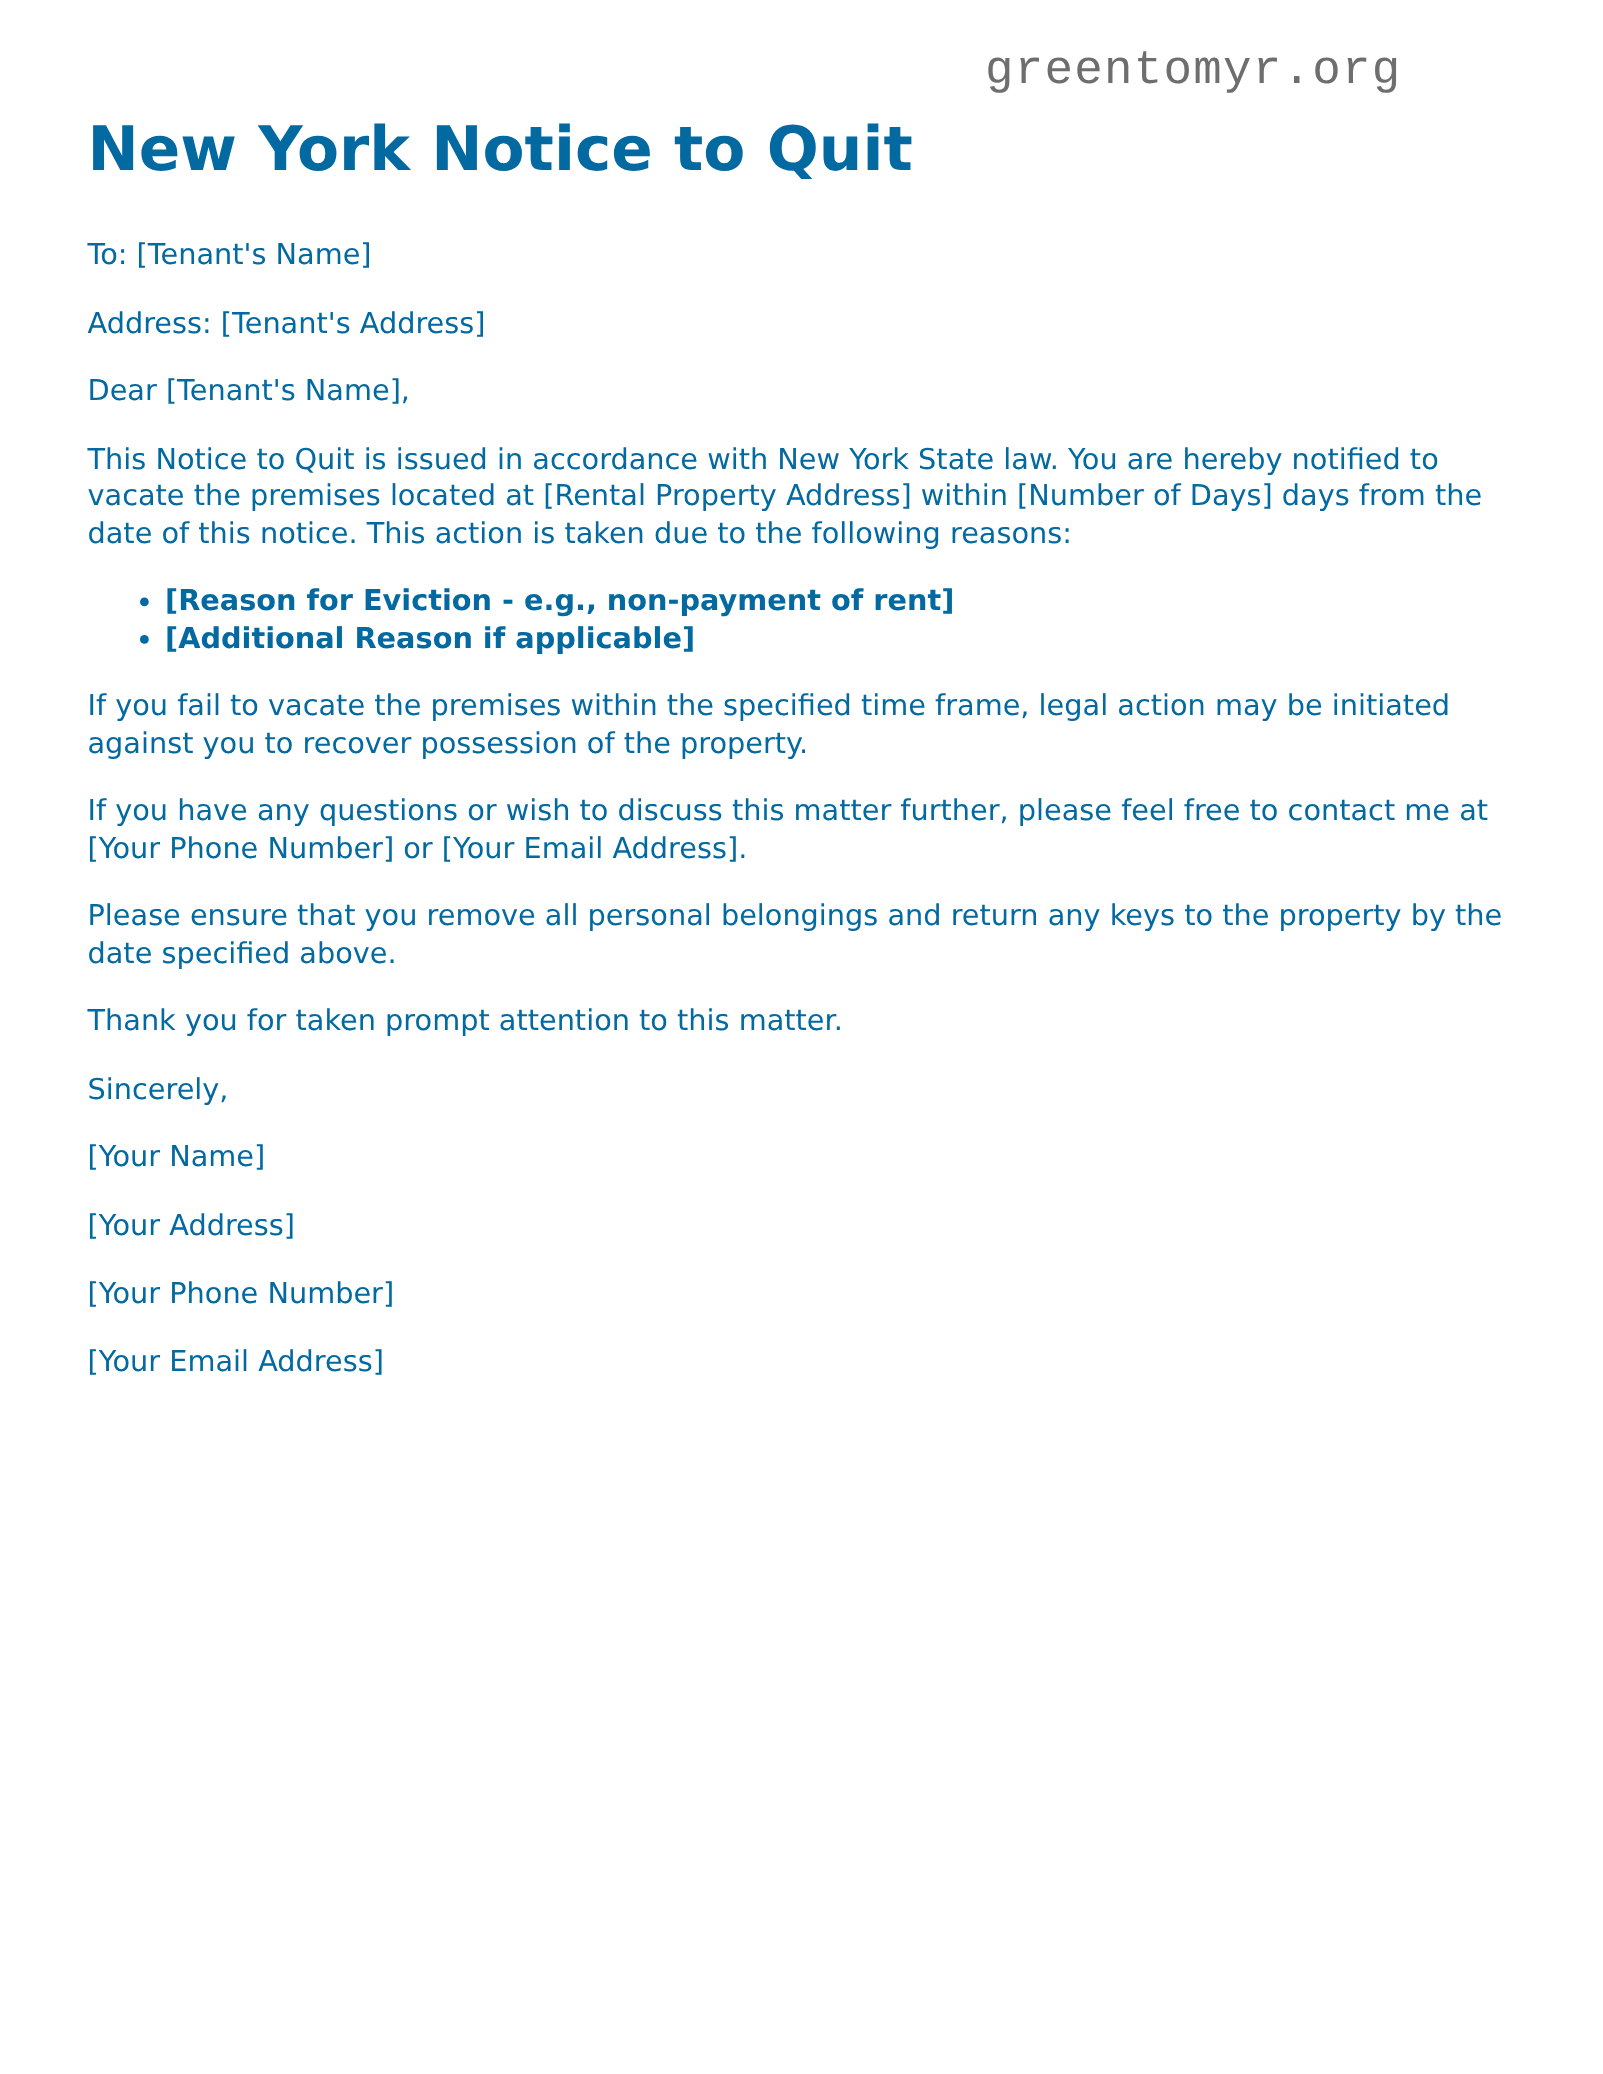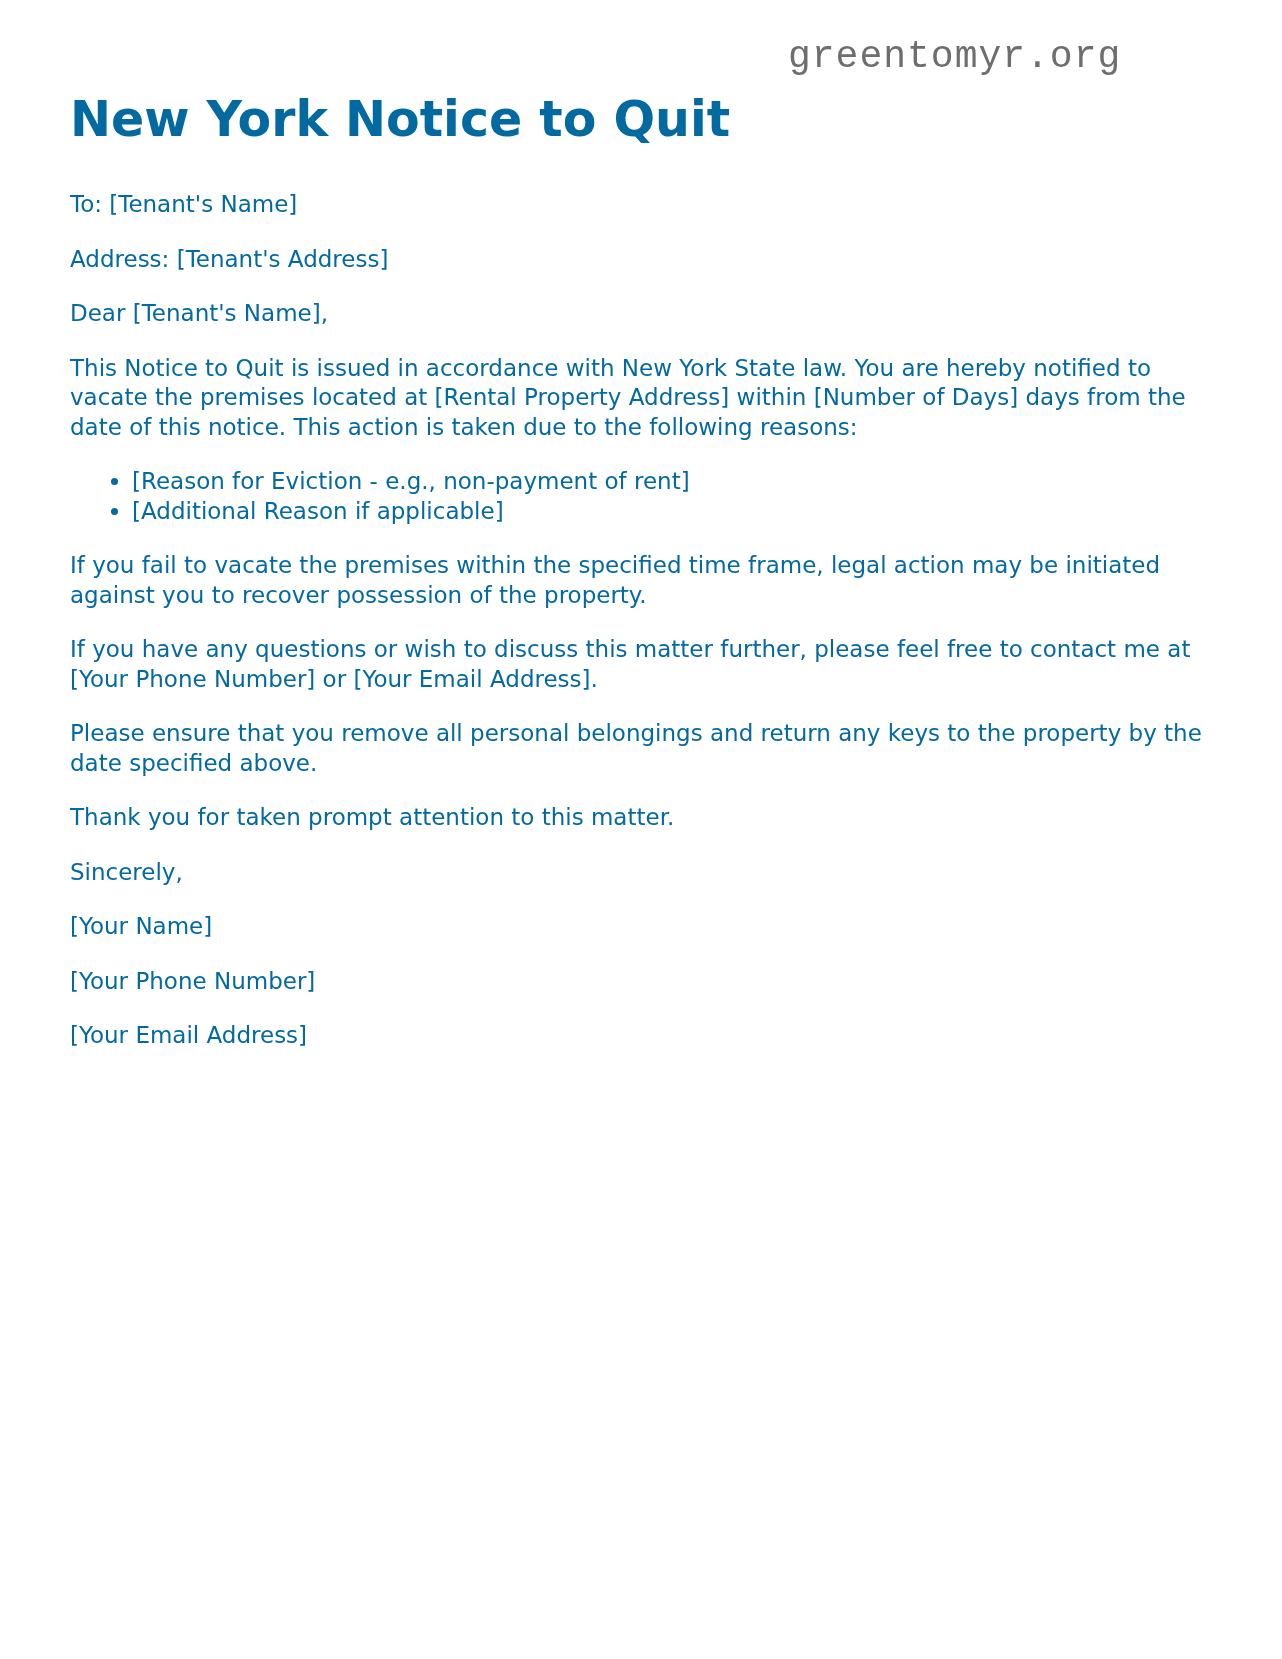--- a/index.html
+++ b/index.html
@@ -11,21 +11,21 @@
     }
     .page {
       position: absolute; left: 70px; top: 86px; width: 1150px;
       font-family: "DejaVu Sans", sans-serif; color: #0369a1;
     }
     h1 {
       font-family: "DejaVu Sans", sans-serif; font-weight: bold;
       font-size: 49px; margin: 0 0 36px 0; line-height: 68px;
     }
     p { font-size: 23px; line-height: 29.5px; margin: 16px 0 25px 0; }
-    ul { margin: 13px 0 25px 0; padding-left: 62px; font-size: 23px; line-height: 29.5px; }
+    ul { margin: 13px 0 25px 0; padding-left: 62px; font-size: 23px; line-height: 29.5px; font-weight: bold; }
     li { margin: 0; }
   </style>
 </head>
 <body>
 
 <div class="watermark">greentomyr.org</div>
 
 <div class="page">
   <h1>New York Notice to Quit</h1>
   <p>To: [Tenant's Name]</p>
@@ -35,15 +35,16 @@
   <ul>
     <li>[Reason for Eviction - e.g., non-payment of rent]</li>
     <li>[Additional Reason if applicable]</li>
   </ul>
   <p>If you fail to vacate the premises within the specified time frame, legal action may be initiated against you to recover possession of the property.</p>
   <p>If you have any questions or wish to discuss this matter further, please feel free to contact me at [Your Phone Number] or [Your Email Address].</p>
   <p>Please ensure that you remove all personal belongings and return any keys to the property by the date specified above.</p>
   <p>Thank you for taken prompt attention to this matter.</p>
   <p>Sincerely,</p>
   <p>[Your Name]</p>
+  <p>[Your Address]</p>
   <p>[Your Phone Number]</p>
   <p>[Your Email Address]</p>
 </div>
 
 </body></html>

